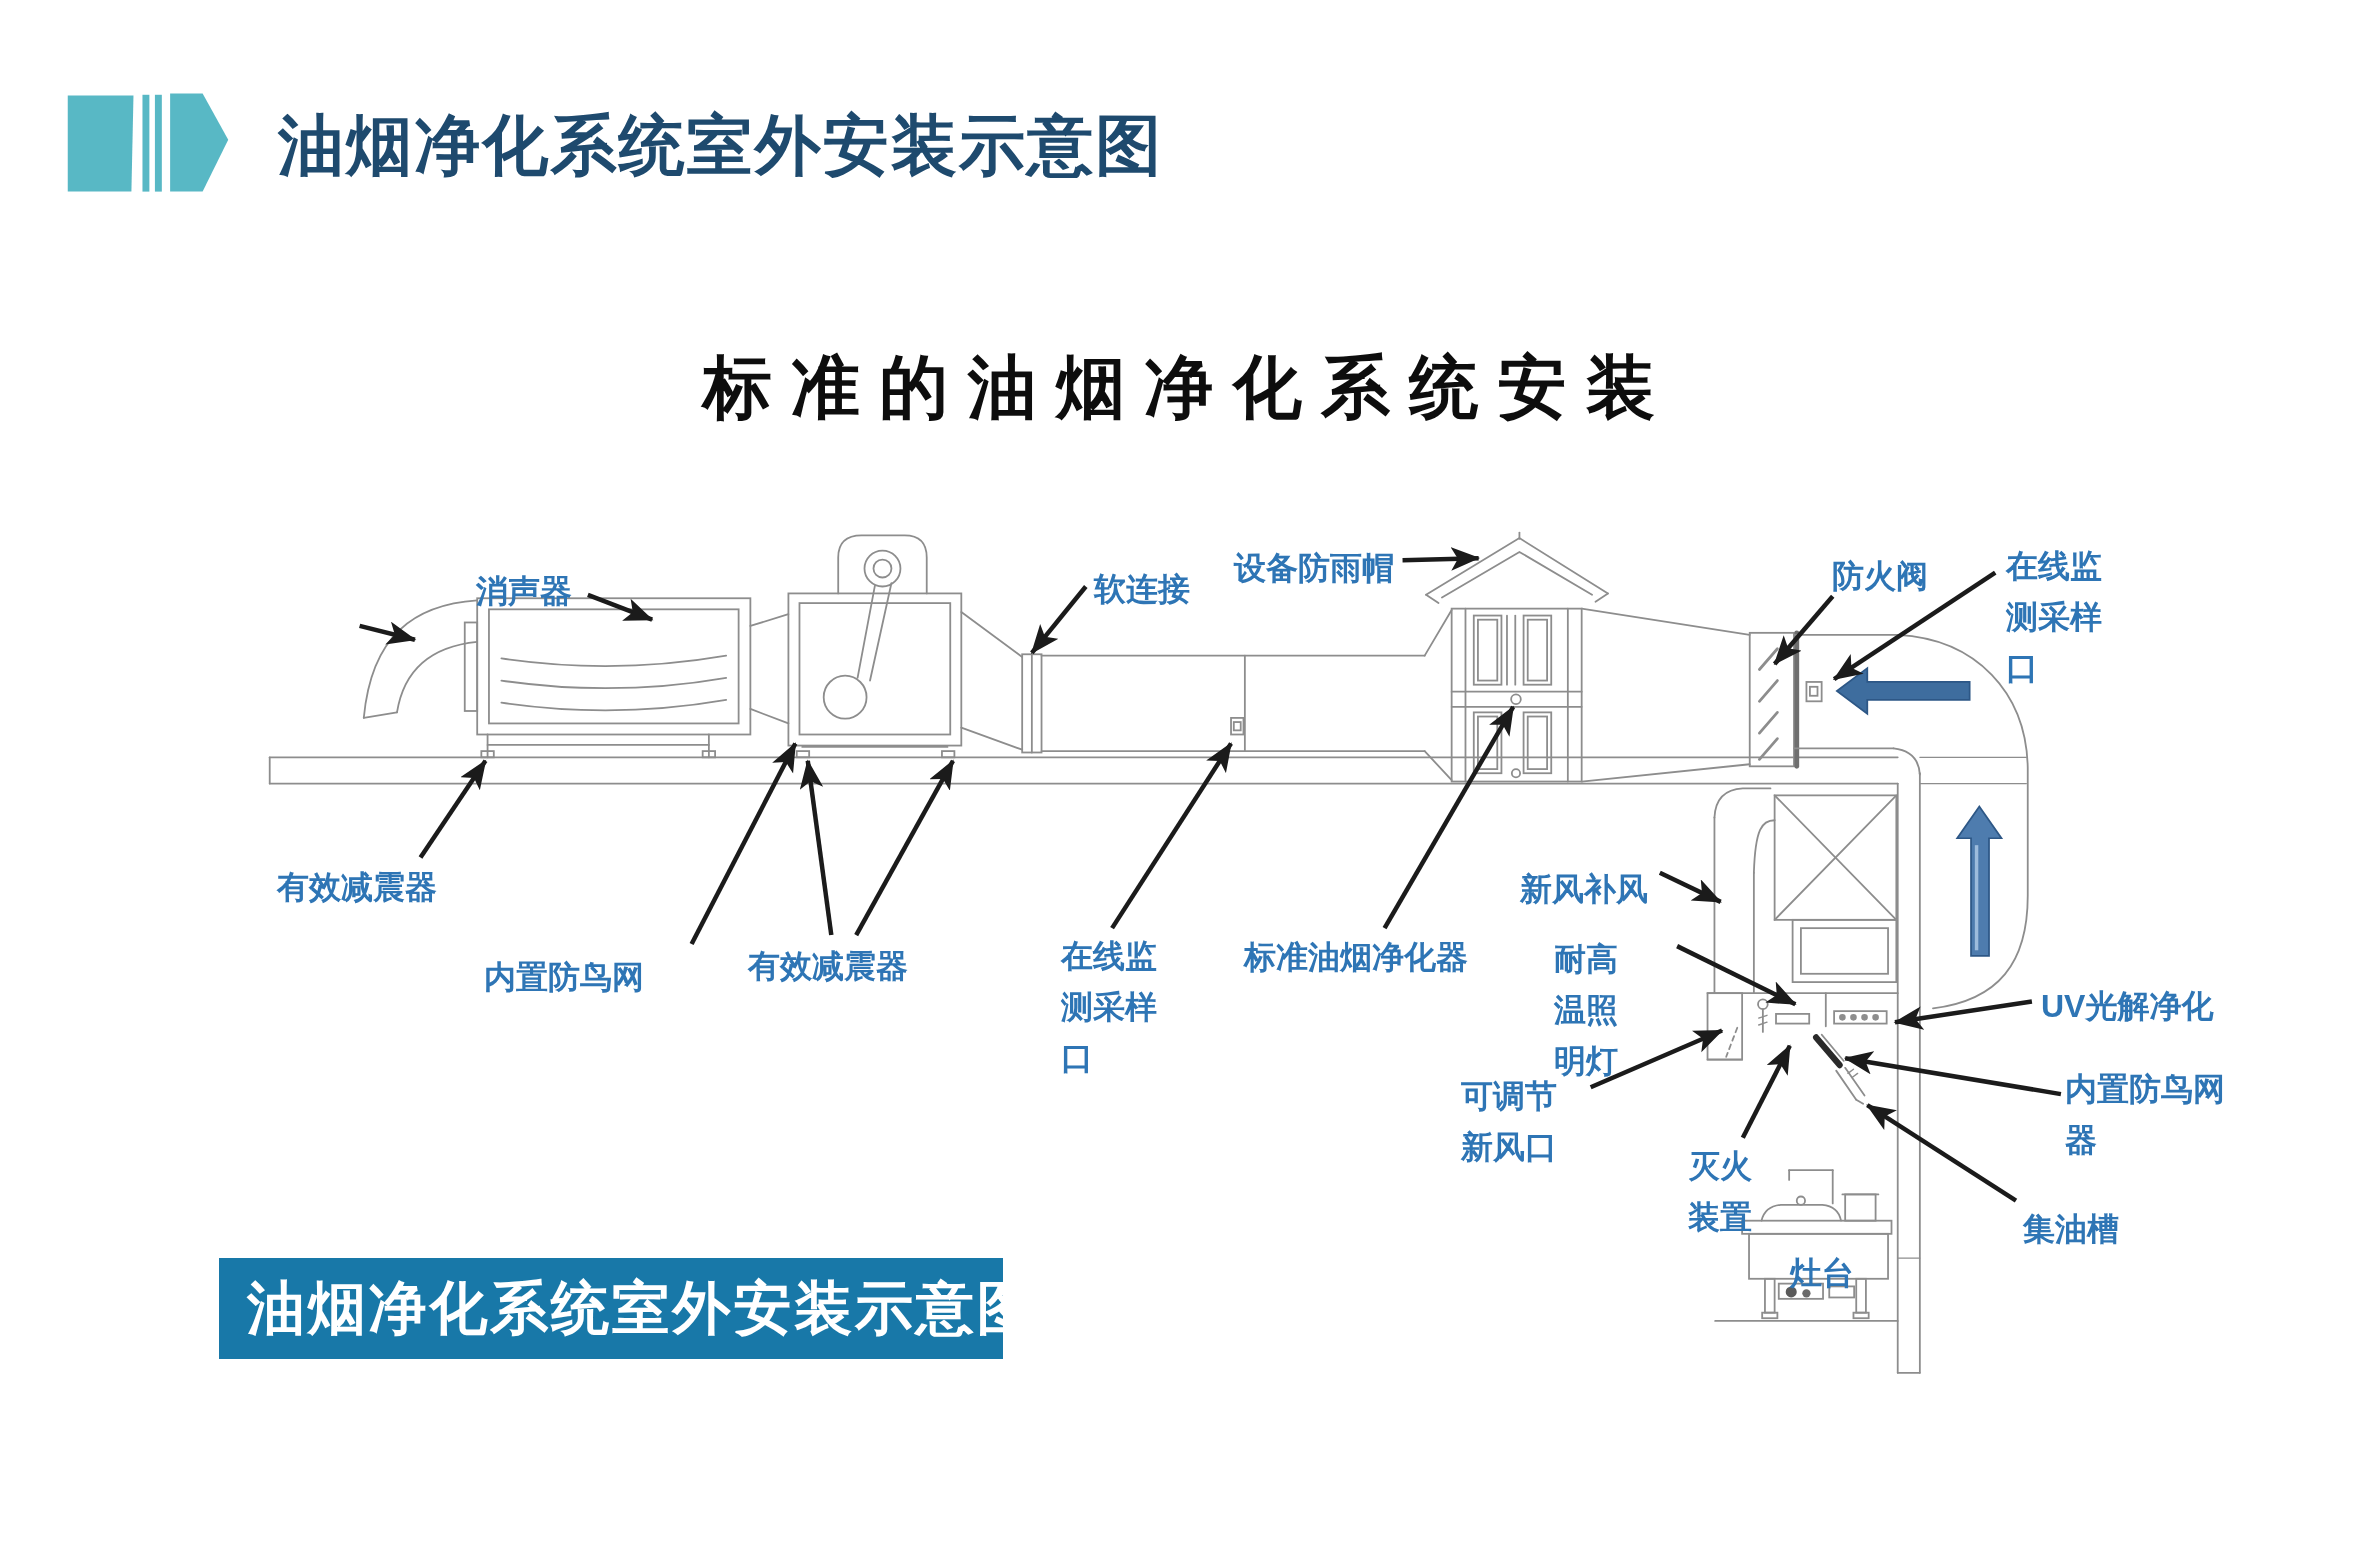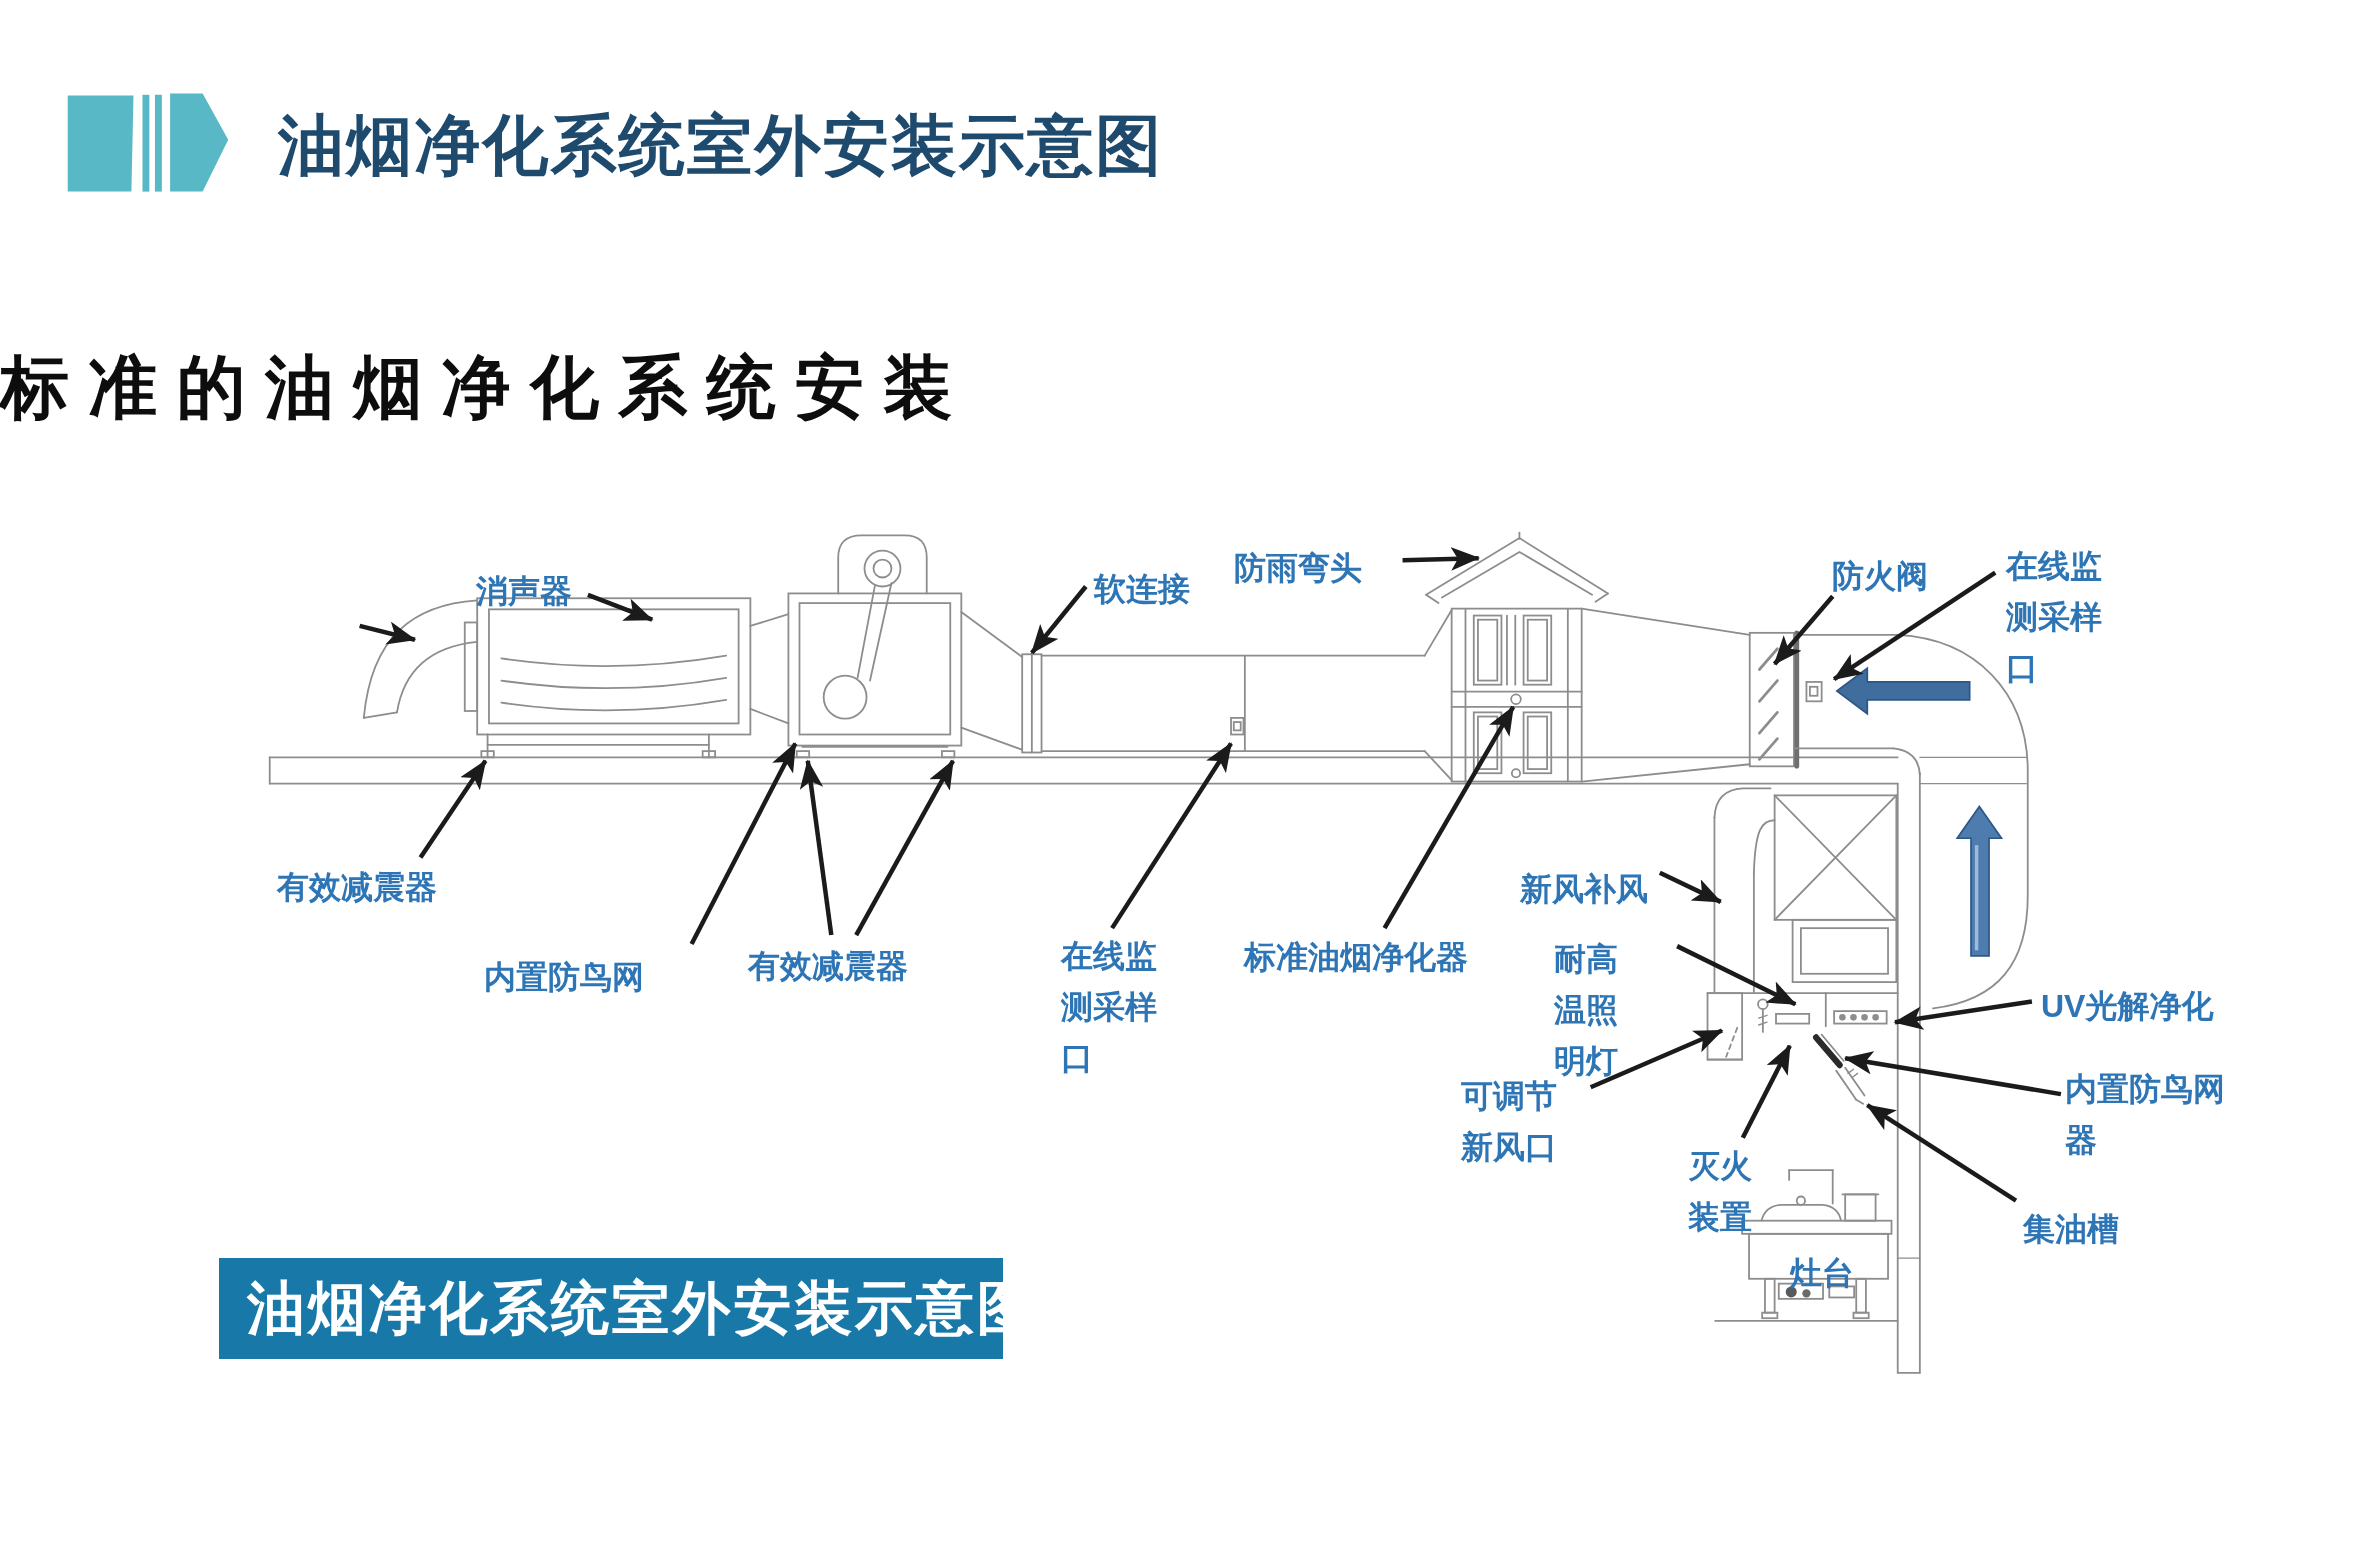--- a/index.html
+++ b/index.html
@@ -1,21 +1,21 @@
 <!DOCTYPE html>
 <html style="font-size:11px"><head>
 <meta charset="utf-8">
 <style>
   html,body{margin:0;padding:0;background:#ffffff;}
   .page{position:relative;width:2377px;height:1547px;background:#ffffff;overflow:hidden;
         font-family:"Liberation Sans","DejaVu Sans",sans-serif;}
   svg.art{position:absolute;left:0;top:0;}
   .hdr-title{position:absolute;left:278px;top:101px;font-size:66px;font-weight:800;
              color:#1E4A6E;letter-spacing:2.1px;white-space:nowrap;}
-  .sub-title{position:absolute;left:0;top:342px;width:100%;font-size:69px;
+  .sub-title{position:absolute;left:0;top:342px;width:100%;text-align:center;font-size:69px;
              font-weight:800;color:#0d0d0d;letter-spacing:0.28em;white-space:nowrap;}
   .lbl{position:absolute;color:#2E75B5;font-size:32px;font-weight:600;line-height:1.6;
        white-space:pre-line;}
   .banner{position:absolute;left:219px;top:1258px;width:784px;height:101px;background:#1878A8;
           display:flex;align-items:center;padding-left:28px;box-sizing:border-box;}
   .banner span{color:#ffffff;font-size:58px;font-weight:800;letter-spacing:2.8px;white-space:nowrap;}
 </style>
 </head>
 <body>
 
@@ -241,21 +241,21 @@
     <line x1="2980" y1="1582" x2="2668" y2="1530" marker-end="url(#ah)"></line>
     <line x1="2915" y1="1736" x2="2700" y2="1598" marker-end="url(#ah)"></line>
   </g>
 </svg>
 
 <div class="hdr-title">油烟净化系统室外安装示意图</div>
 <div class="sub-title">标准的油烟净化系统安装</div>
 
 <div class="lbl" style="left:476px;top:566px">消声器</div>
 <div class="lbl" style="left:1094px;top:564px">软连接</div>
-<div class="lbl" style="left:1234px;top:543px">防雨弯头</div>
+<div class="lbl" style="left:1234px;top:543px">设备防雨帽</div>
 <div class="lbl" style="left:1832px;top:551px">防火阀</div>
 <div class="lbl" style="left:2006px;top:541px">在线监
 测采样
 口</div>
 <div class="lbl" style="left:277px;top:862px">有效减震器</div>
 <div class="lbl" style="left:484px;top:952px">内置防鸟网</div>
 <div class="lbl" style="left:748px;top:941px">有效减震器</div>
 <div class="lbl" style="left:1061px;top:931px">在线监
 测采样
 口</div>

